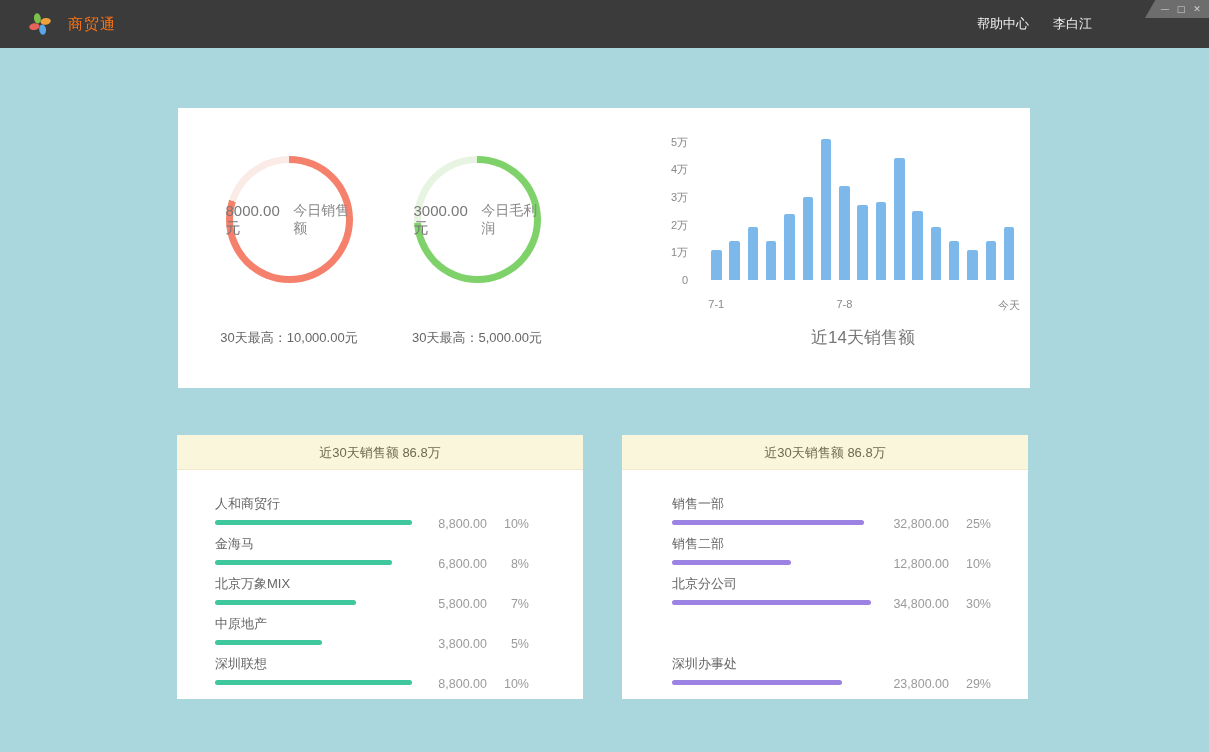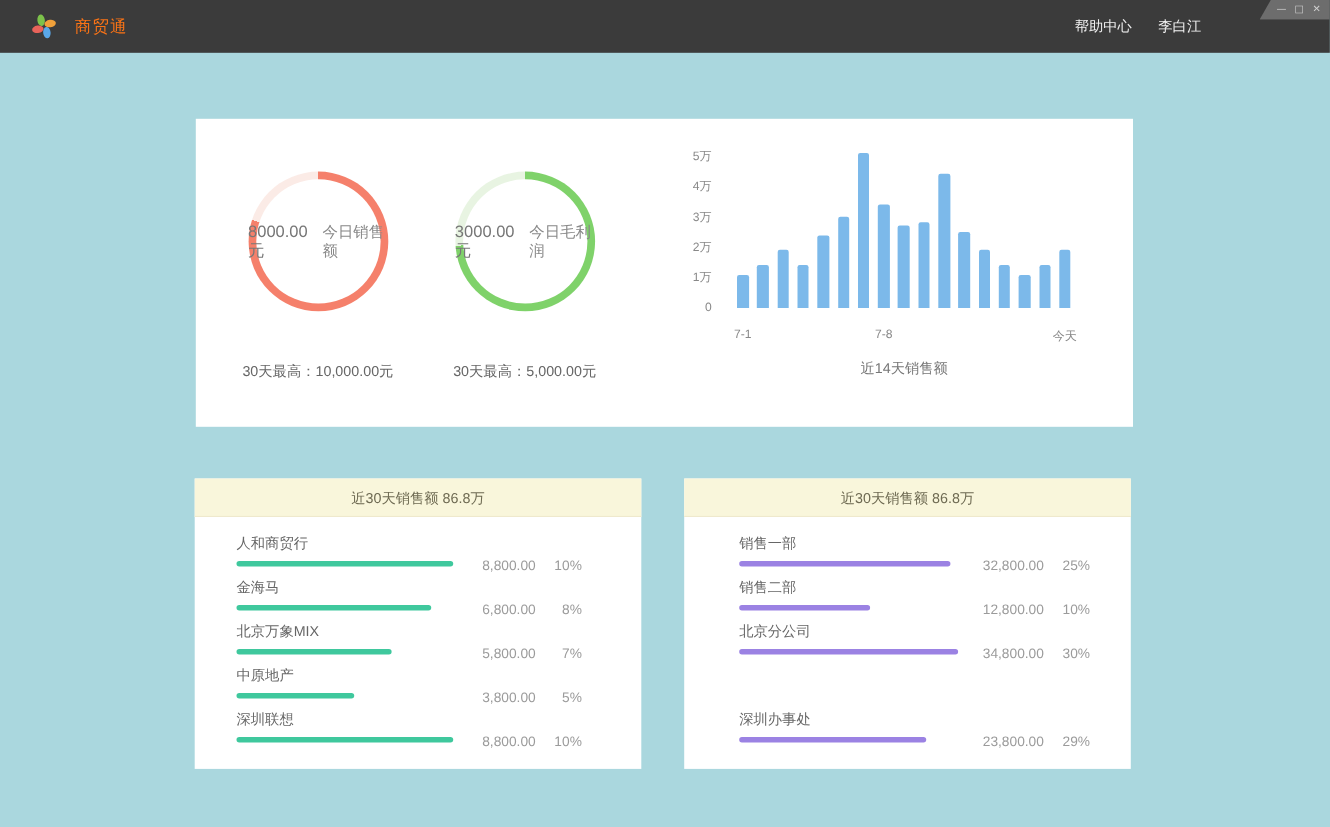--- a/index.html
+++ b/index.html
@@ -53,45 +53,45 @@
   }
   .donut-center {
     position:absolute; inset:0; display:flex; 
     align-items:center; justify-content:center; gap:9px; z-index:1;
   }
   .donut-value { font-size:15px; color:#777; }
   .donut-label { font-size:14px; color:#888; }
   .gauge-footer { margin-top:46px; text-align:center; font-size:13px; color:#666; }
 
   
-  .chart { position:absolute; left:424px; top:0; width:395px; height:272px; }
+  .chart { position:absolute; left:465px; top:0; width:395px; height:272px; }
   .yticks { position:absolute; left:0; bottom:100px; width:45px; height:150px; }
   .ytick {
     position:absolute; right:0; transform:translateY(50%);
     font-size:11px; color:#888; text-align:right; width:45px;
   }
   .plot { position:absolute; left:68px; bottom:100px; width:304px; height:150px; }
   .vbar { position:absolute; bottom:0; width:10.5px; border-radius:2px 2px 0 0; }
   .xticks { position:absolute; left:68px; top:190px; width:304px; height:16px;text-align:right; }
   .xtick {
     position:absolute; transform:translateX(-50%);
     font-size:11px; color:#888; white-space:nowrap;
   }
   .chart-title {
     position:absolute; left:68px; top:218px; width:304px;
-    text-align:center; font-size:13px; color:#777;
+    text-align:center; font-size:17px; color:#777;
   }
 
   
   .rank-header {
     height:35px; line-height:35px; text-align:center;
     background:#f9f6db; border-bottom:1px solid #efe9cd;
     font-size:13px; color:#6e6a52;
   }
-  .rank-list { padding-top:17px; }
+  .rank-list { padding-top:27px; }
   .rank-row { height:40px; display:flex; align-items:stretch; }
   .card-bl .rank-row { padding-left:38px; padding-right:54px; }
   .card-br .rank-row { padding-left:50px; padding-right:37px; }
   .rank-left { flex:1; }
   .rank-name { font-size:13px; color:#666; line-height:14px; }
   .rank-bar { height:5px; border-radius:3px; margin-top:9px; }
   .rank-nums {
     display:flex; align-items:flex-end; padding-bottom:6px;
     font-size:12.5px; color:#9b9b9b; white-space:nowrap;
   }

